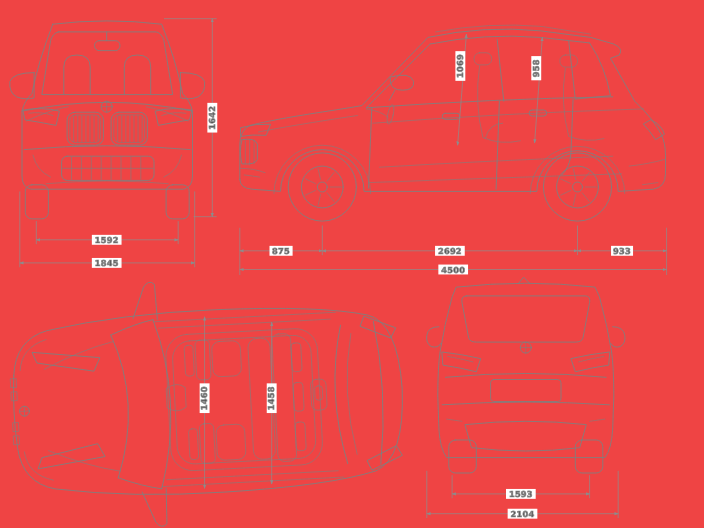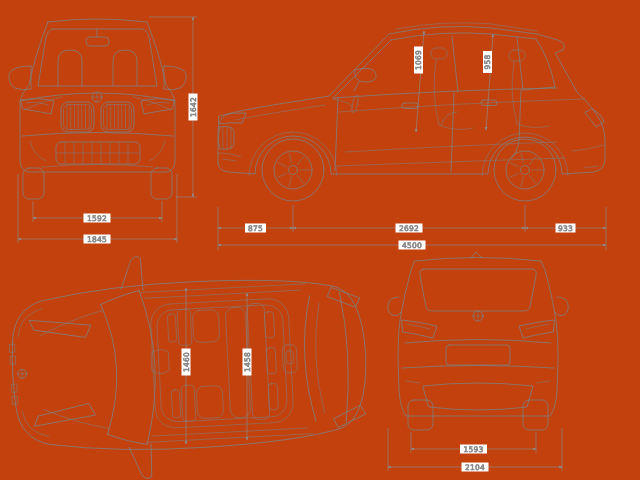--- a/index.html
+++ b/index.html
@@ -1,17 +1,17 @@
 <!DOCTYPE html>
 <html><head>
 <meta charset="utf-8">
 <style>
   html,body{margin:0;padding:0;background:#ffffff;}
-  .canvas{position:relative;width:640px;height:480px;background:#c2410c;overflow:hidden;
-          font-family:"DejaVu Sans",sans-serif;}
+  .canvas{position:relative;width:640px;height:480px;background:#ef4444;overflow:hidden;
+          font-family:"DejaVu Sans",sans-serif;font-weight:bold;}
   .view{position:absolute;}
   .car{stroke:#7f7f7f;fill:none;stroke-width:.8;stroke-linecap:round;stroke-linejoin:round;}
   .thin{stroke-width:.55;}
   .dim{stroke:#8c8c8c;fill:none;stroke-width:.65;}
   .gap{fill:#ffffff;stroke:none;}
   .dim-text{font-family:"DejaVu Sans",sans-serif;font-size:7.5px;fill:#4f4f4f;text-anchor:middle;letter-spacing:.2px;}
 </style>
 </head>
 <body>
 

